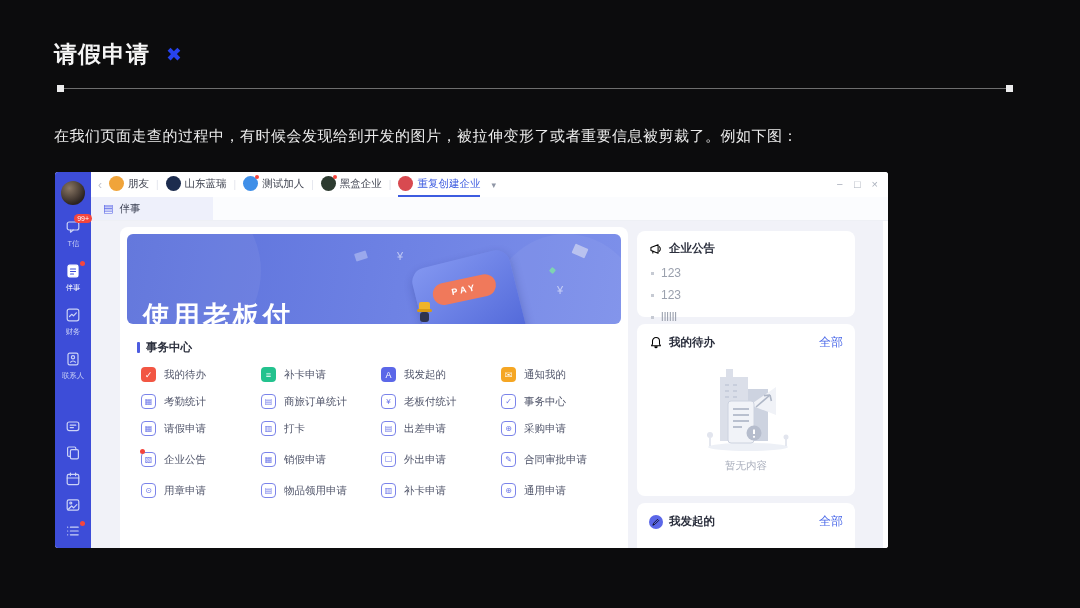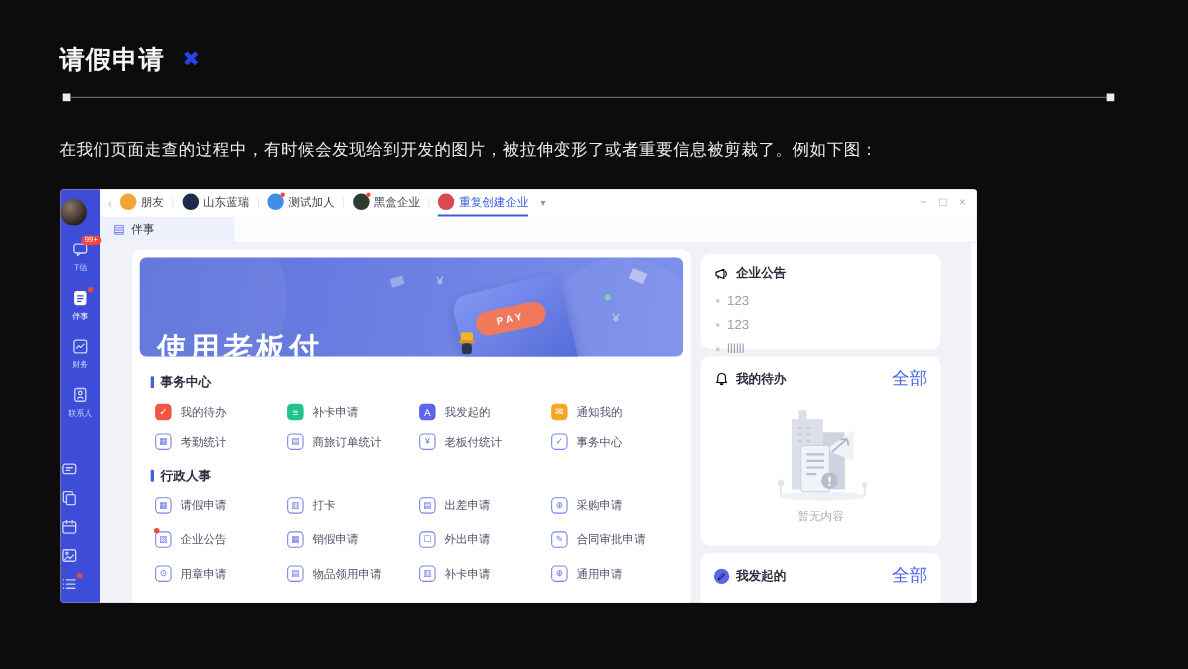--- a/index.html
+++ b/index.html
@@ -14,21 +14,21 @@
   .divider{position:absolute;left:57px;top:85px;width:956px;display:flex;align-items:center}
   .divider .sq{width:7px;height:7px;background:#ececec}
   .divider .line{flex:1;height:1px;background:#6e6e6e}
   .body-text{position:absolute;left:54px;top:127px;color:#ececec;font-size:15px;letter-spacing:.5px}
 
   
   .window{position:absolute;left:55px;top:172px;width:833px;height:376px;background:#fff;
           display:flex;overflow:hidden;border-radius:3px}
 
   
-  .sidebar{width:36px;background:#3d4dd8;display:flex;flex-direction:column;
+  .sidebar{width:36px;background:#3d4dd8;display:flex;flex-direction:column;align-items:center;
            flex-shrink:0;padding-top:9px}
   .avatar{width:24px;height:24px;border-radius:50%;flex-shrink:0;
           background:radial-gradient(circle at 35% 30%,#8a7764,#2b2320 72%)}
   .s-item{display:flex;flex-direction:column;align-items:center;margin-top:14px;position:relative;
           color:#ccd3f6;cursor:pointer}
   .s-icon{width:16px;height:16px;position:relative;display:block}
   .s-label{font-size:8px;margin-top:3px;white-space:nowrap;transform:scale(.92)}
   .s-item.active{color:#fff}
   .s-badge{position:absolute;top:-5px;right:-11px;background:#f5453d;color:#fff;font-size:7px;
            padding:1px 3px;border-radius:6px;line-height:7px}
@@ -103,21 +103,21 @@
 
   
   .right-col{width:218px;display:flex;flex-direction:column;gap:7px;margin-top:4px;flex-shrink:0}
   .rcard{background:#fff;border-radius:8px;padding:10px 12px;box-sizing:border-box;flex-shrink:0}
   .r-head{display:flex;align-items:center;gap:6px}
   .r-icon{width:14px;height:14px;flex-shrink:0}
   .r-icon-circle{width:14px;height:14px;border-radius:50%;background:#5b67e8;display:flex;align-items:center;
                  justify-content:center;flex-shrink:0}
   .r-icon-circle .icon-svg{width:10px;height:10px}
   .r-title{font-size:11.5px;color:#2c303e;font-weight:700}
-  .r-all{margin-left:auto;font-size:16px;color:#4a68e8;cursor:pointer}
+  .r-all{margin-left:auto;font-size:12px;color:#4a68e8;cursor:pointer}
   .ann-list{margin:10px 0 0 2px;display:flex;flex-direction:column;gap:8px;padding:0;list-style:none}
   .ann-item{display:flex;align-items:center;gap:7px;font-size:12px;color:#9aa0ad}
   .ann-bullet{width:3px;height:3px;background:#c6cad3;flex-shrink:0}
   #card-ann{height:86px}
   #card-todo{height:172px}
   #card-init{height:60px}
   .todo-body{display:flex;flex-direction:column;align-items:center;margin-top:12px}
   .empty-caption{font-size:10.5px;color:#a9aebc;margin-top:4px}
 </style>
 </head>
@@ -318,24 +318,20 @@
               </div>
               <div class="g-item">
                 <span class="g-icon outline">¥</span>
                 <span class="g-label">老板付统计</span>
               </div>
               <div class="g-item">
                 <span class="g-icon outline">✓</span>
                 <span class="g-label">事务中心</span>
               </div>
             </div>
-            <div class="sec-head">
-              <span class="sec-bar"></span>
-              <span class="sec-title">行政人事</span>
-            </div>
             <div class="grid">
               <div class="g-item">
                 <span class="g-icon outline">▦</span>
                 <span class="g-label">请假申请</span>
               </div>
               <div class="g-item">
                 <span class="g-icon outline">▥</span>
                 <span class="g-label">打卡</span>
               </div>
               <div class="g-item">

